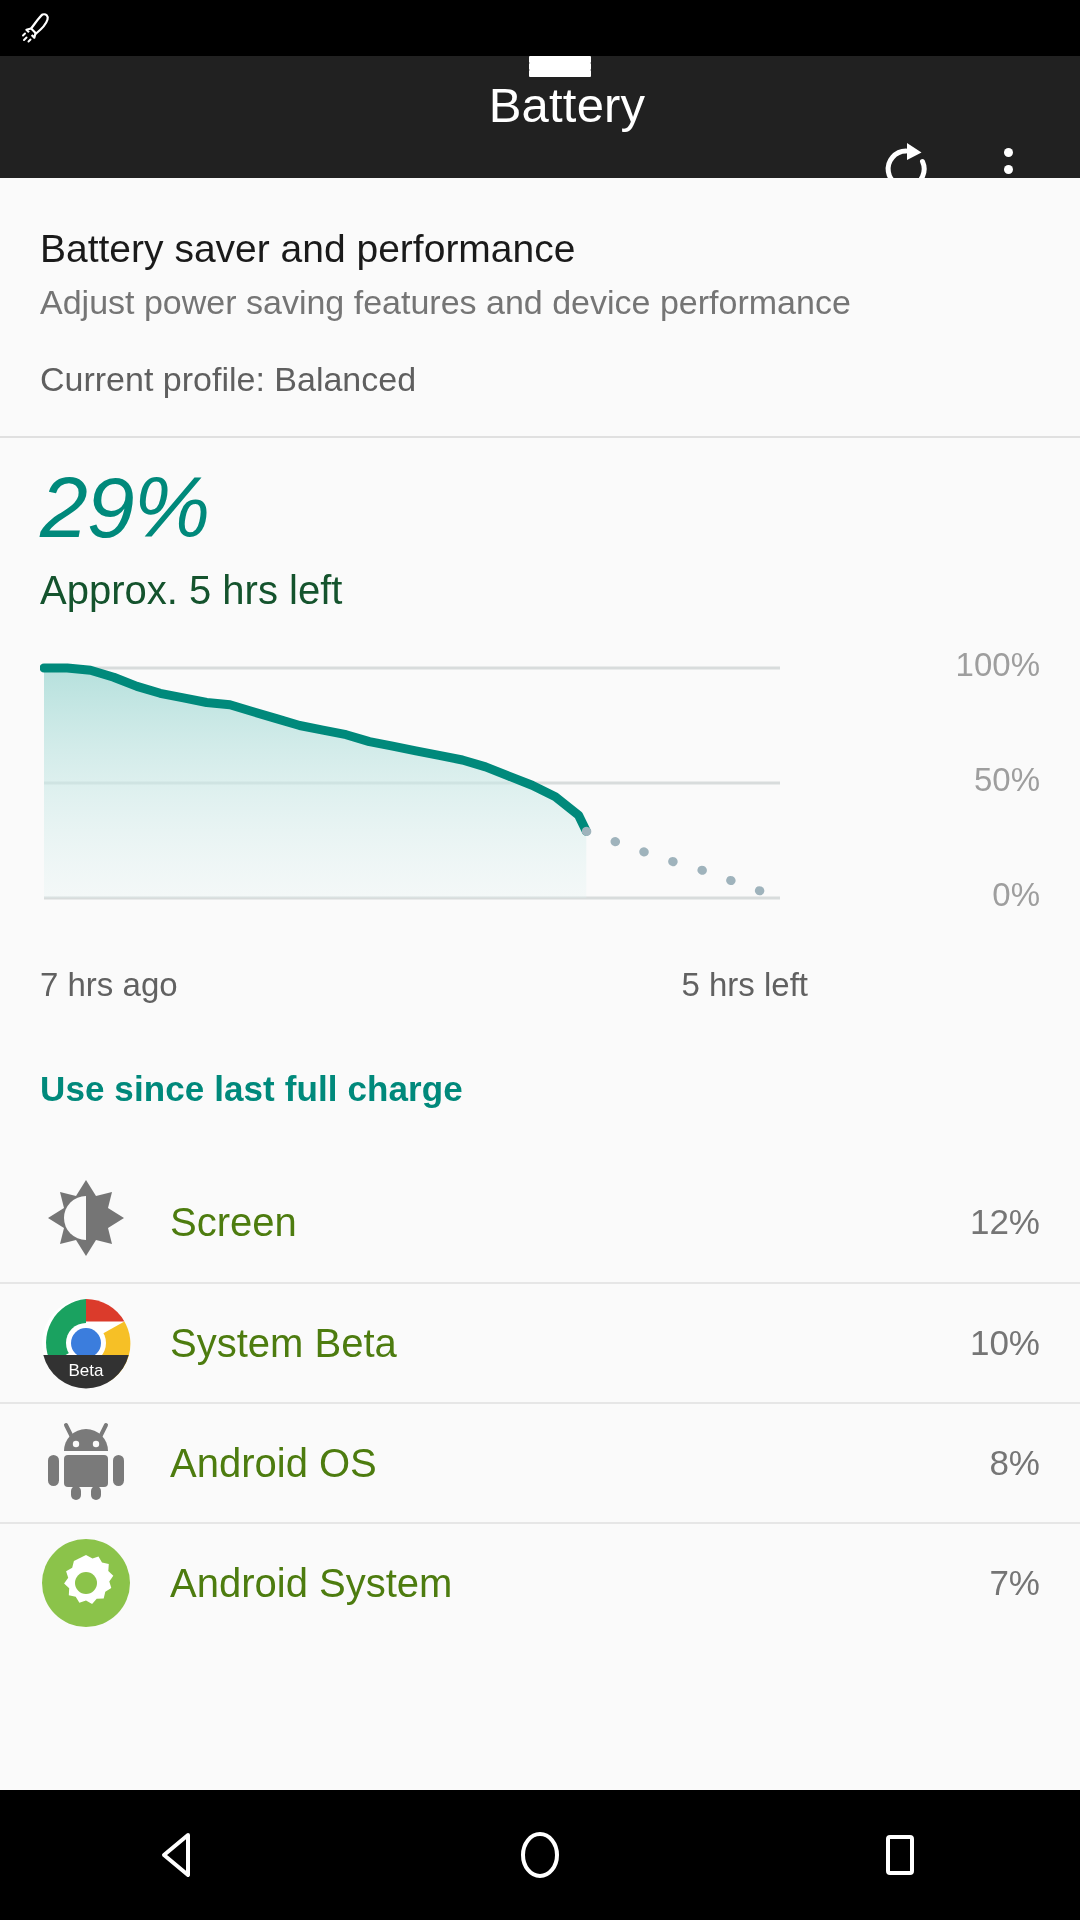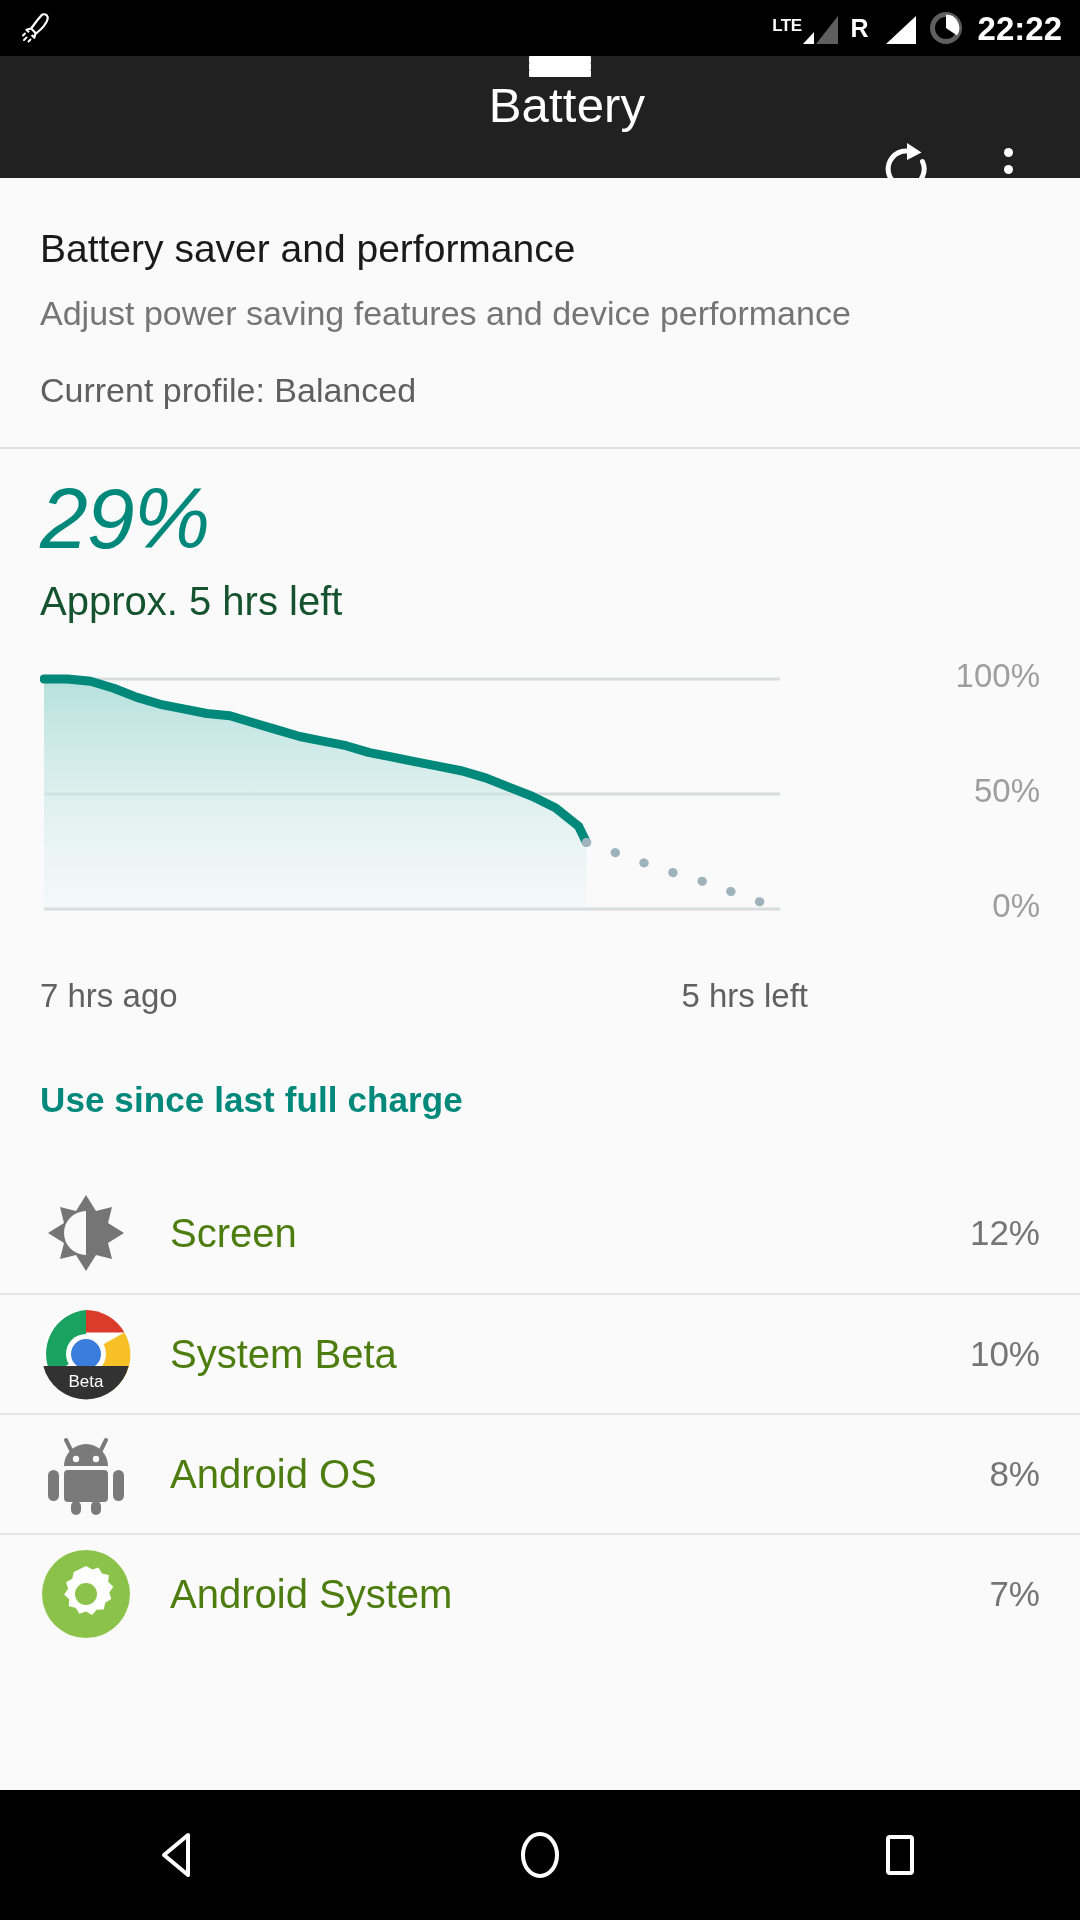--- a/index.html
+++ b/index.html
@@ -52,21 +52,21 @@
   .dots{display:flex;flex-direction:column;gap:8px;align-items:center;}
   .dots i{width:9px;height:9px;background:#fff;border-radius:50%;display:block;}
 
   
   .content{position:absolute;top:178px;left:0;width:1080px;height:1612px;background:#fafafa;}
 
   .divider{height:2px;background:#e0e0e0;width:100%;}
 
   .saver{padding:48px 40px 36px 40px;}
   .saver-title{font-size:39px;color:#1a1a1a;line-height:1.18;}
-  .saver-sub{font-size:34px;color:#757575;margin-top:21px;line-height:1.2;}
+  .saver-sub{font-size:34px;color:#757575;margin-top:10px;line-height:1.2;}
   .saver-profile{font-size:34px;color:#5f5f5f;margin-top:36px;line-height:1.2;}
 
   .batt-block{padding:24px 40px 0 40px;}
   .batt-pct{font-size:86px;color:#00897b;line-height:1.05;letter-spacing:-1px;font-style:italic;}
   .batt-left{font-size:40px;color:#14532d;margin-top:14px;line-height:1.2;}
 
   .chart-area{position:relative;margin-top:44px;height:290px;width:1000px;}
   .chart-svg{display:block;}
   .axis-lbl{
     position:absolute;font-size:33px;color:#9e9e9e;right:0;line-height:1;
@@ -81,21 +81,21 @@
     padding:64px 40px 0 40px;font-size:35px;color:#00897b;font-weight:bold;
     cursor:pointer;line-height:1.2;letter-spacing:0.1px;
   }
 
   .applist{margin-top:52px;}
   .approw{
     height:120px;display:flex;align-items:center;padding:0 40px;
     border-top:2px solid #e6e6e6;cursor:pointer;box-sizing:border-box;
   }
   .approw:first-child{border-top:none;}
-  .app-ic{width:92px;height:92px;flex:0 0 92px;display:flex;align-items:center;justify-content:center;}
+  .app-ic{width:92px;height:92px;flex:0 0 92px;display:flex;align-items:flex-start;justify-content:center;}
   .app-name{font-size:40px;color:#4d7c0f;margin-left:38px;flex:1 1 auto;line-height:1.2;}
   .app-pct{font-size:35px;color:#757575;line-height:1.2;margin-left:22px;}
 
   
   .navbar{
     position:absolute;bottom:0;left:0;width:1080px;height:130px;background:#000;
     display:flex;align-items:center;justify-content:space-around;
   }
   .nav-btn{width:120px;height:120px;display:flex;align-items:center;justify-content:center;cursor:pointer;}
 </style>
@@ -115,42 +115,20 @@
           </g>
           <g stroke="#ffffff" stroke-width="2" stroke-linecap="round">
             <line x1="6" y1="30" x2="8.5" y2="27.5"></line>
             <line x1="5" y1="25.5" x2="7" y2="23.5"></line>
             <line x1="10.5" y1="31.5" x2="12.5" y2="29.5"></line>
           </g>
         </svg>
       </span>
     </div>
     <div class="sb-spacer"></div>
-    <div class="sb-right">
-      <span class="lte-wrap">
-        <span class="lte-txt">LTE</span>
-        <svg class="sig" width="38" height="36" viewBox="0 0 38 36">
-          <path d="M36 6 L36 34 L14 34 Z" fill="#5f5f5f"></path>
-          <path d="M12 22 L12 34 L1 34 Z" fill="#ffffff"></path>
-        </svg>
-      </span>
-      <span class="roam">R</span>
-      <span>
-        <svg class="sig" width="38" height="36" viewBox="0 0 38 36">
-          <path d="M36 6 L36 34 L6 34 Z" fill="#ffffff"></path>
-        </svg>
-      </span>
-      <span>
-        <svg class="battcirc" width="38" height="38" viewBox="0 0 38 38">
-          <circle cx="19" cy="19" r="13.5" fill="none" stroke="#5f5f5f" stroke-width="5"></circle>
-          <path d="M19 5.5 A13.5 13.5 0 0 1 30.0 26.5 L19 19 Z" fill="#ffffff"></path>
-        </svg>
-      </span>
-      <span class="clock">22:22</span>
-    </div>
   </div>
 
   <div class="appbar">
     <div class="hamburger">
       <span></span>
         <span></span>
         <span></span>
     </div>
     <div class="appbar-title">Battery</div>
     <div class="appbar-actions">

